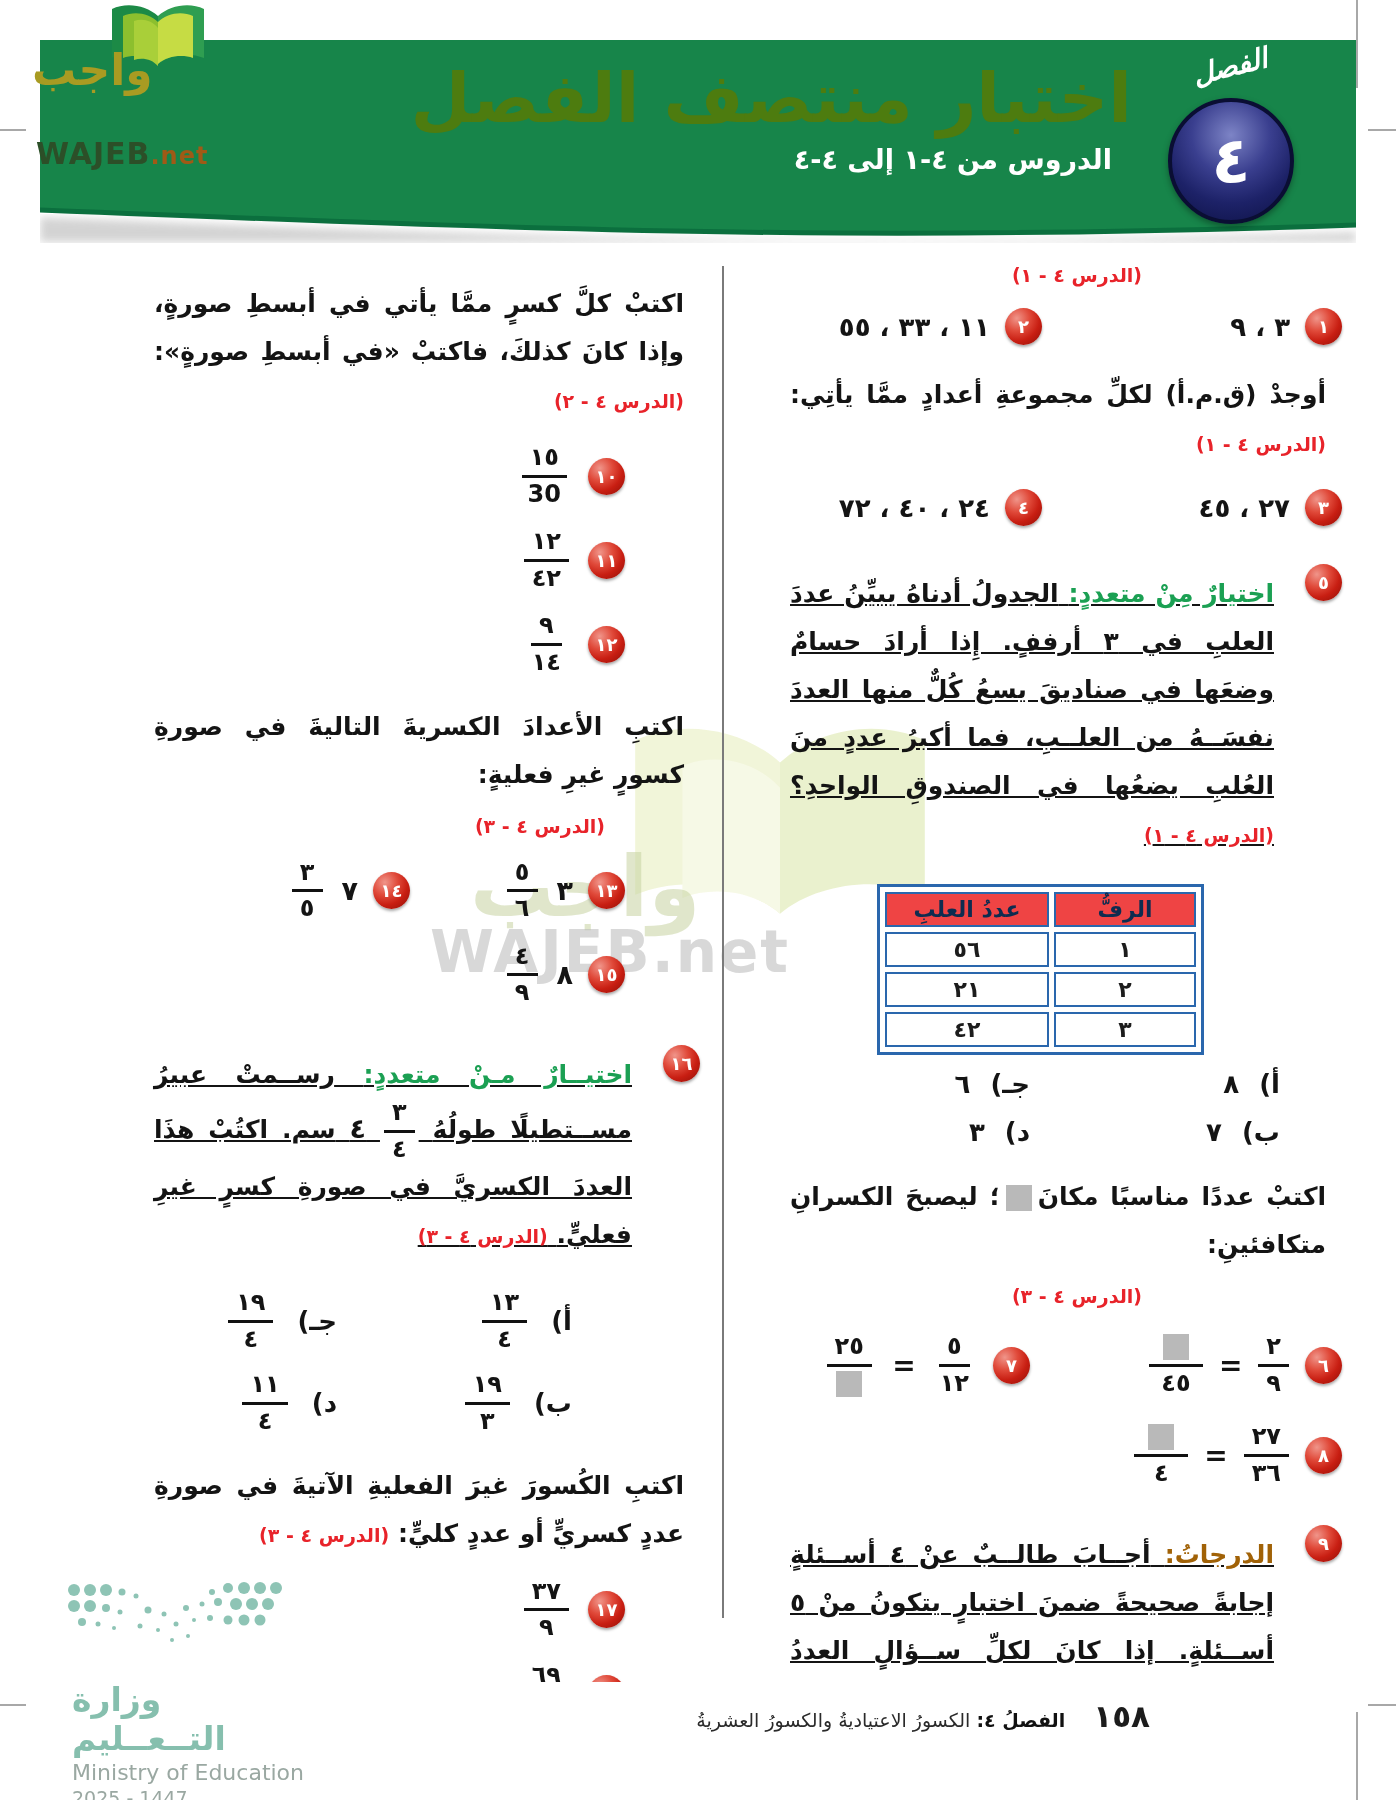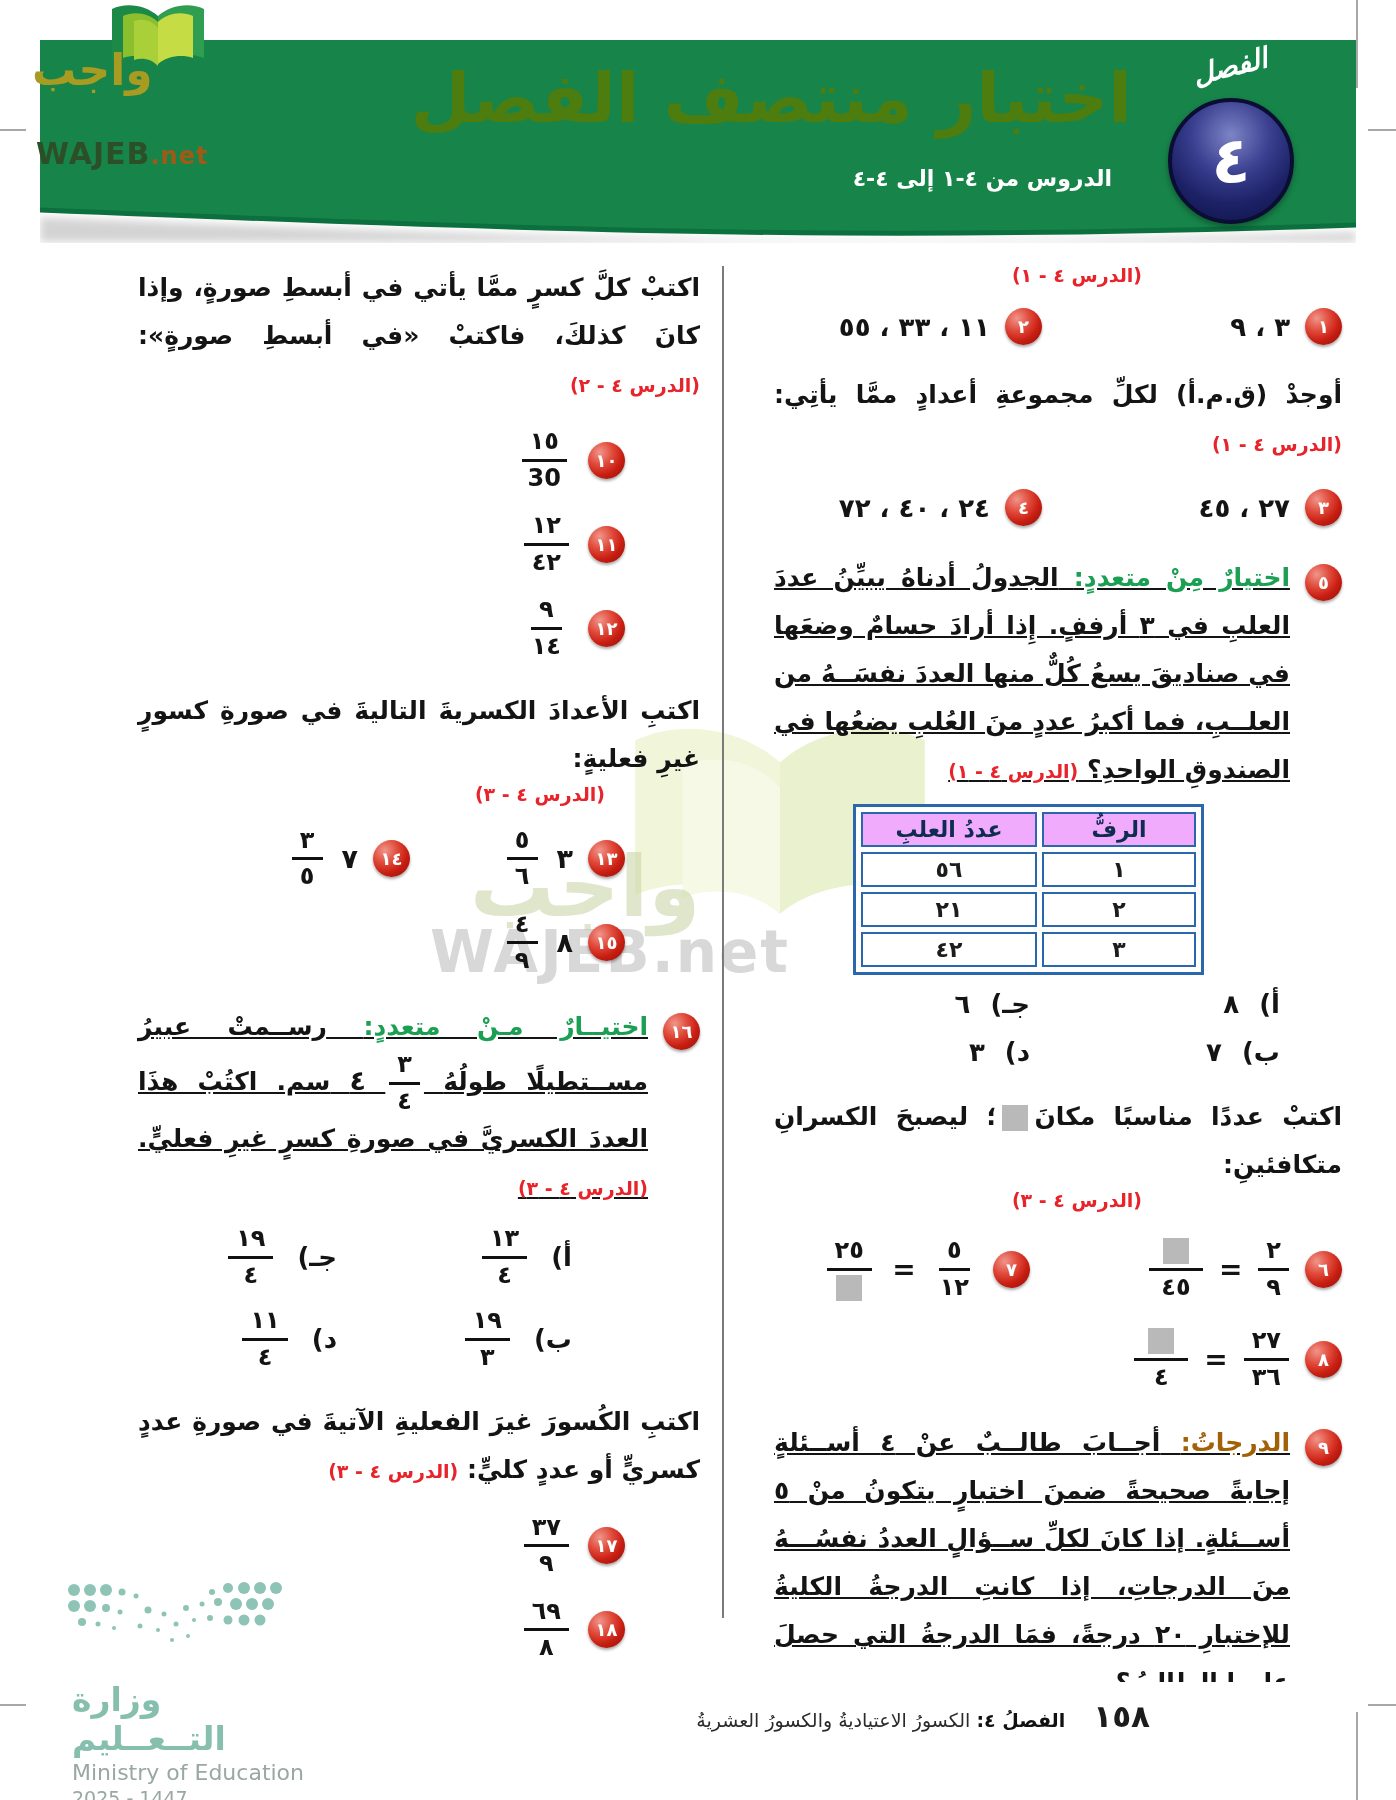--- a/index.html
+++ b/index.html
@@ -9,38 +9,38 @@
   .cm{position:absolute;background:#a8a8a8;}
   
   .wajeb{position:absolute;top:0;left:26px;width:230px;height:190px;z-index:6;direction:ltr;}
   .wj-ar{position:absolute;left:6px;top:44px;font-size:44px;font-weight:bold;color:#a89b22;}
   .wj-en{position:absolute;left:10px;top:136px;font-size:30px;font-weight:bold;color:#2c4f28;letter-spacing:1px;}
   .wj-en .net{color:#a05a16;font-size:24px;}
   .wj-book{position:absolute;left:78px;top:2px;}
   
   .header{position:absolute;left:40px;top:28px;width:1316px;height:215px;z-index:2;}
   .h-title{position:absolute;right:224px;top:30px;font-size:69px;font-weight:bold;color:#4d7c0f;white-space:nowrap;}
-  .h-sub{position:absolute;right:244px;top:138px;font-size:22px;font-weight:bold;color:#ffffff;white-space:nowrap;}
+  .h-sub{position:absolute;right:244px;top:116px;font-size:27px;font-weight:bold;color:#ffffff;white-space:nowrap;}
   .chapter-label{position:absolute;left:1152px;top:22px;font-size:28px;font-weight:bold;font-style:italic;
                  color:#fff;transform:rotate(-14deg);}
   .badge{position:absolute;left:1128px;top:70px;width:118px;height:118px;border-radius:50%;
          background:radial-gradient(circle at 50% 28%, #7d84c6 0%, #3a3f8f 38%, #1d2268 66%, #0d1144 100%);
          border:4px solid #0a0e33;display:flex;align-items:center;justify-content:center;
          color:#fff;font-size:64px;font-weight:bold;box-shadow:0 3px 6px rgba(0,0,0,.35);}
   
   .wm{position:absolute;z-index:1;}
   .wm-ar{left:470px;top:838px;font-size:84px;font-weight:bold;color:#c7d3a2;opacity:.55;}
   .wm-en{left:430px;top:918px;font-size:58px;font-weight:bold;color:#b9b9b9;opacity:.55;direction:ltr;letter-spacing:2px;}
   .wm-book{left:610px;top:680px;opacity:.8;}
   
   .content{position:absolute;top:252px;right:40px;width:1316px;height:1430px;display:flex;z-index:3;overflow:hidden;}
   .divider{position:absolute;left:722px;top:266px;width:2px;height:1352px;background:#7a7a7a;z-index:4;}
   .col-a{width:634px;box-sizing:border-box;padding:12px 14px 0 52px;}
   .col-b{width:682px;box-sizing:border-box;padding:12px 22px 0 98px;}
-  .para{font-size:25px;font-weight:bold;line-height:1.92;text-align:justify;margin:0;}
+  .para{font-size:25px;font-weight:bold;line-height:1.92;text-align:justify;margin:16px;}
   .mt{margin-top:26px;}
   .ref{color:#e8232a;font-size:19px;font-weight:bold;white-space:nowrap;}
   .ref-line{margin:0 200px 0 0;}
   .ref-line-b{margin:0 95px 0 0;}
   .mc-label{color:#1ba053;}
   .score-label{color:#a16207;}
   .qnum{width:37px;height:37px;border-radius:50%;flex:none;
         background:radial-gradient(circle at 32% 28%, #f0958a 0%, #e04a3a 35%, #c81e12 62%, #8d0f07 100%);
         color:#fff;font-size:18px;font-weight:bold;display:flex;align-items:center;justify-content:center;
         box-shadow:0 2px 3px rgba(0,0,0,.35);}
@@ -53,22 +53,22 @@
   .qblock .para{flex:1;text-decoration:underline;}
   .frac{display:inline-flex;flex-direction:column;align-items:center;vertical-align:middle;
         font-size:24px;font-weight:bold;line-height:1.15;margin:0 4px;}
   .frac .top{padding:0 8px 3px;border-bottom:3px solid #111;}
   .frac .bot{padding:3px 8px 0;}
   .gbox{display:inline-block;width:26px;height:26px;background:#b9b9b9;vertical-align:middle;margin:0 6px;}
   .whole{font-size:27px;font-weight:bold;}
   
   .tbl{border-collapse:separate;border-spacing:5px;border:3px solid #2a67ad;background:#fff;
        margin:10px 138px 0 0;}
-  .tbl th{background:#f0abfc;color:#0e2c50;border:2.5px solid #2a67ad;font-size:22px;font-weight:bold;
-          padding:3px 16px;text-align:center;}
+  .tbl th{background:#ef4444;color:#0e2c50;border:2.5px solid #2a67ad;font-size:22px;font-weight:bold;
+          padding:3px 10px;text-align:center;}
   .tbl td{background:#fff;color:#1c1c1c;border:2.5px solid #2a67ad;font-size:22px;font-weight:bold;
           padding:3px 10px;text-align:center;}
   .tbl .cw1{min-width:118px;}
   .tbl .cw2{min-width:140px;}
   .opts{display:grid;grid-template-columns:250px 250px;row-gap:18px;padding-right:62px;margin-top:14px;}
   .opts-b{grid-template-columns:235px 235px;padding-right:128px;}
   .opt{display:flex;align-items:center;gap:20px;font-size:26px;font-weight:bold;}
   .duo-eq{display:flex;margin-top:26px;}
   .eq{display:flex;align-items:center;gap:12px;font-size:26px;font-weight:bold;}
   .eq1{width:312px;}

